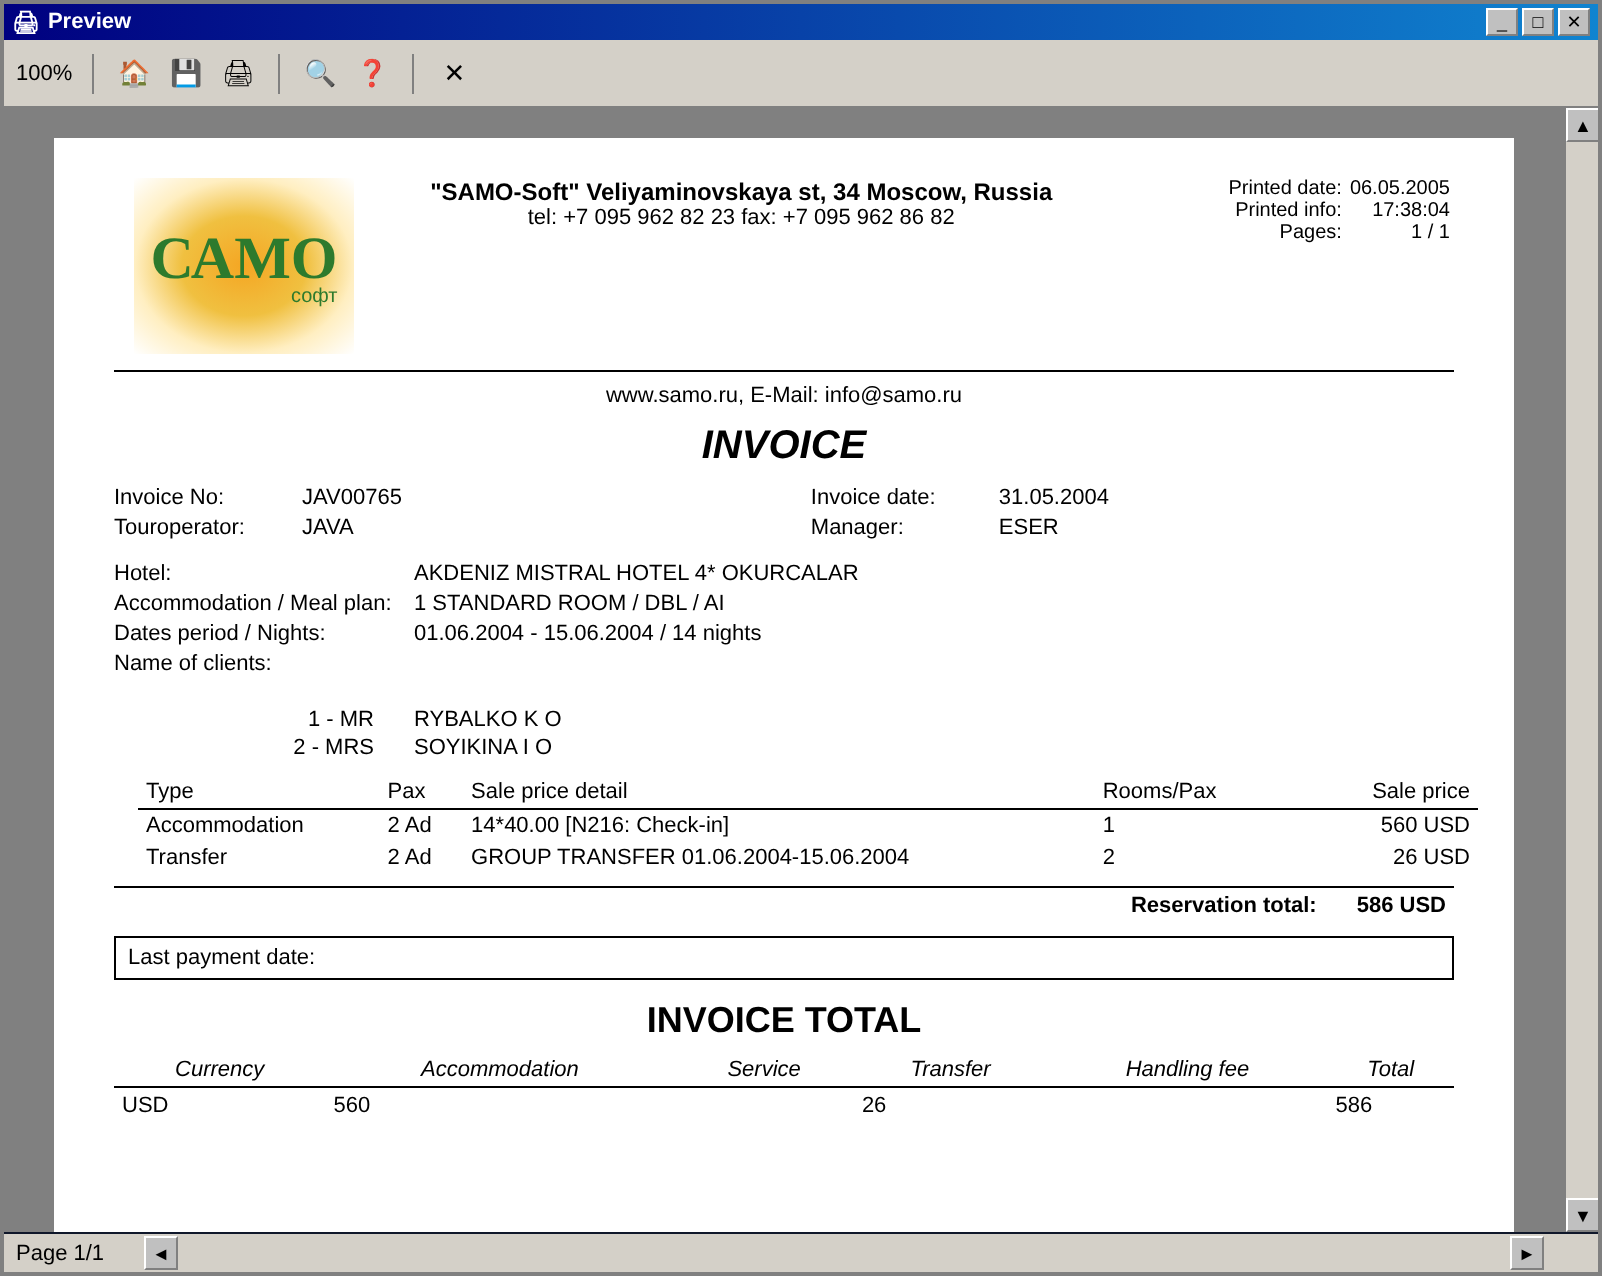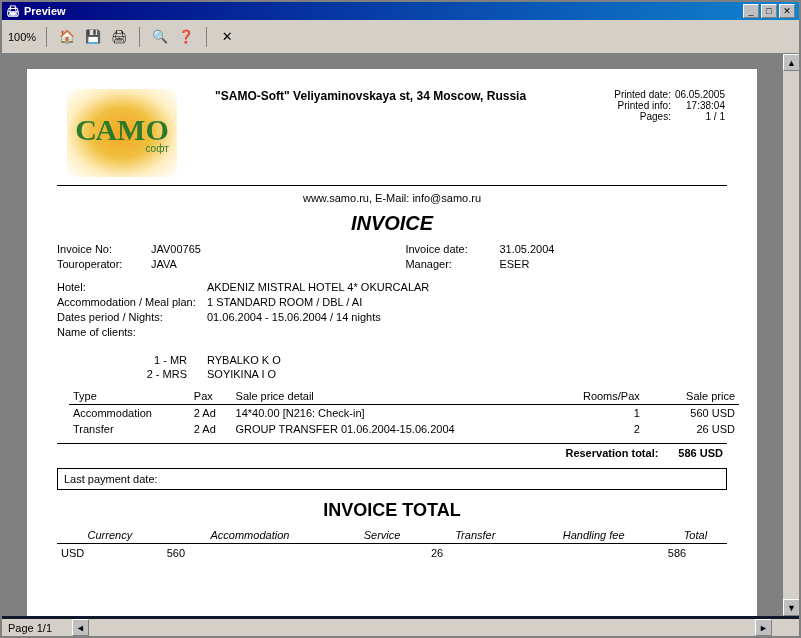--- a/index.html
+++ b/index.html
@@ -55,36 +55,36 @@
     .hotel-label { width: 150px; flex-shrink: 0; }
     
     .clients-section { margin: 16px 0 8px 0; font-size: 11px; }
     .client-row { display: flex; margin-bottom: 2px; }
     .client-num { width: 150px; text-align: right; padding-right: 20px; }
     
     
     .items-table { width: 100%; border-collapse: collapse; font-size: 11px; margin: 6px 12px; }
     .items-table th { font-weight: normal; text-align: left; border-bottom: 1px solid #000; padding: 2px 4px; }
     .items-table td { padding: 2px 4px; }
-    .items-table .col-rooms { text-align: right; padding-right: 20px; }
+    .items-table .col-rooms { text-align: left; padding-right: 20px; }
     .items-table .col-price { text-align: right; }
     
     .total-row { display: flex; justify-content: flex-end; align-items: center; padding: 3px 4px; font-size: 11px; font-weight: bold; border-top: 1px solid #000; }
     .total-label { margin-right: 20px; }
     
     .payment-row { border: 1px solid #000; padding: 4px 6px; font-size: 11px; margin: 6px 0; }
     
     .invoice-total-title { text-align: center; font-size: 18px; font-weight: bold; margin: 10px 0 6px; }
     
     .totals-table { width: 100%; border-collapse: collapse; font-size: 11px; }
     .totals-table th { text-align: center; border-bottom: 1px solid #000; padding: 2px 4px; font-weight: normal; font-style: italic; }
     .totals-table td { padding: 3px 4px; }
     
     
-    .status-bar { background: #d4d0c8; border-top: 3px solid #0f172a; height: 20px; display: flex; align-items: center; padding: 0 6px; font-size: 11px; gap: 4px; flex-shrink: 0; }
+    .status-bar { background: #d4d0c8; border-top: 1px solid #0f172a; height: 20px; display: flex; align-items: center; padding: 0 6px; font-size: 11px; gap: 4px; flex-shrink: 0; }
     .status-left { min-width: 60px; }
     .scroll-h-btn { width: 17px; height: 17px; background: #c0c0c0; border: 1px solid; border-color: #fff #808080 #808080 #fff; display: flex; align-items: center; justify-content: center; font-size: 9px; cursor: pointer; }
     .scroll-h-track { flex: 1; height: 100%; background: #d4d0c8; }
     .status-right { min-width: 17px; }
   </style>
 </head>
 <body>
 
 <div class="window">
 
@@ -123,20 +123,21 @@
           <div class="logo-area">
             <div class="logo-glow">
               <div>
                 <span style="font-size:30px;font-weight:bold;color:#2d7a2d;font-family:Georgia,serif;">САМО</span>
                 <div style="font-size:10px;color:#2d7a2d;text-align:right;margin-top:-4px;">софт</div>
               </div>
             </div>
           </div>
           <div class="company-info">
             <div class="company-name">"SAMO-Soft"  Veliyaminovskaya st, 34 Moscow, Russia</div>
+            <div>tel: +7 095 962 82 23 fax: +7 095 962 86 82</div>
           </div>
           <div class="print-info">
             <table>
               <tbody>
                   <tr>
                 <td>Printed date:</td>
                 <td>06.05.2005</td>
               </tr>
               <tr>
                 <td>Printed info:</td>

